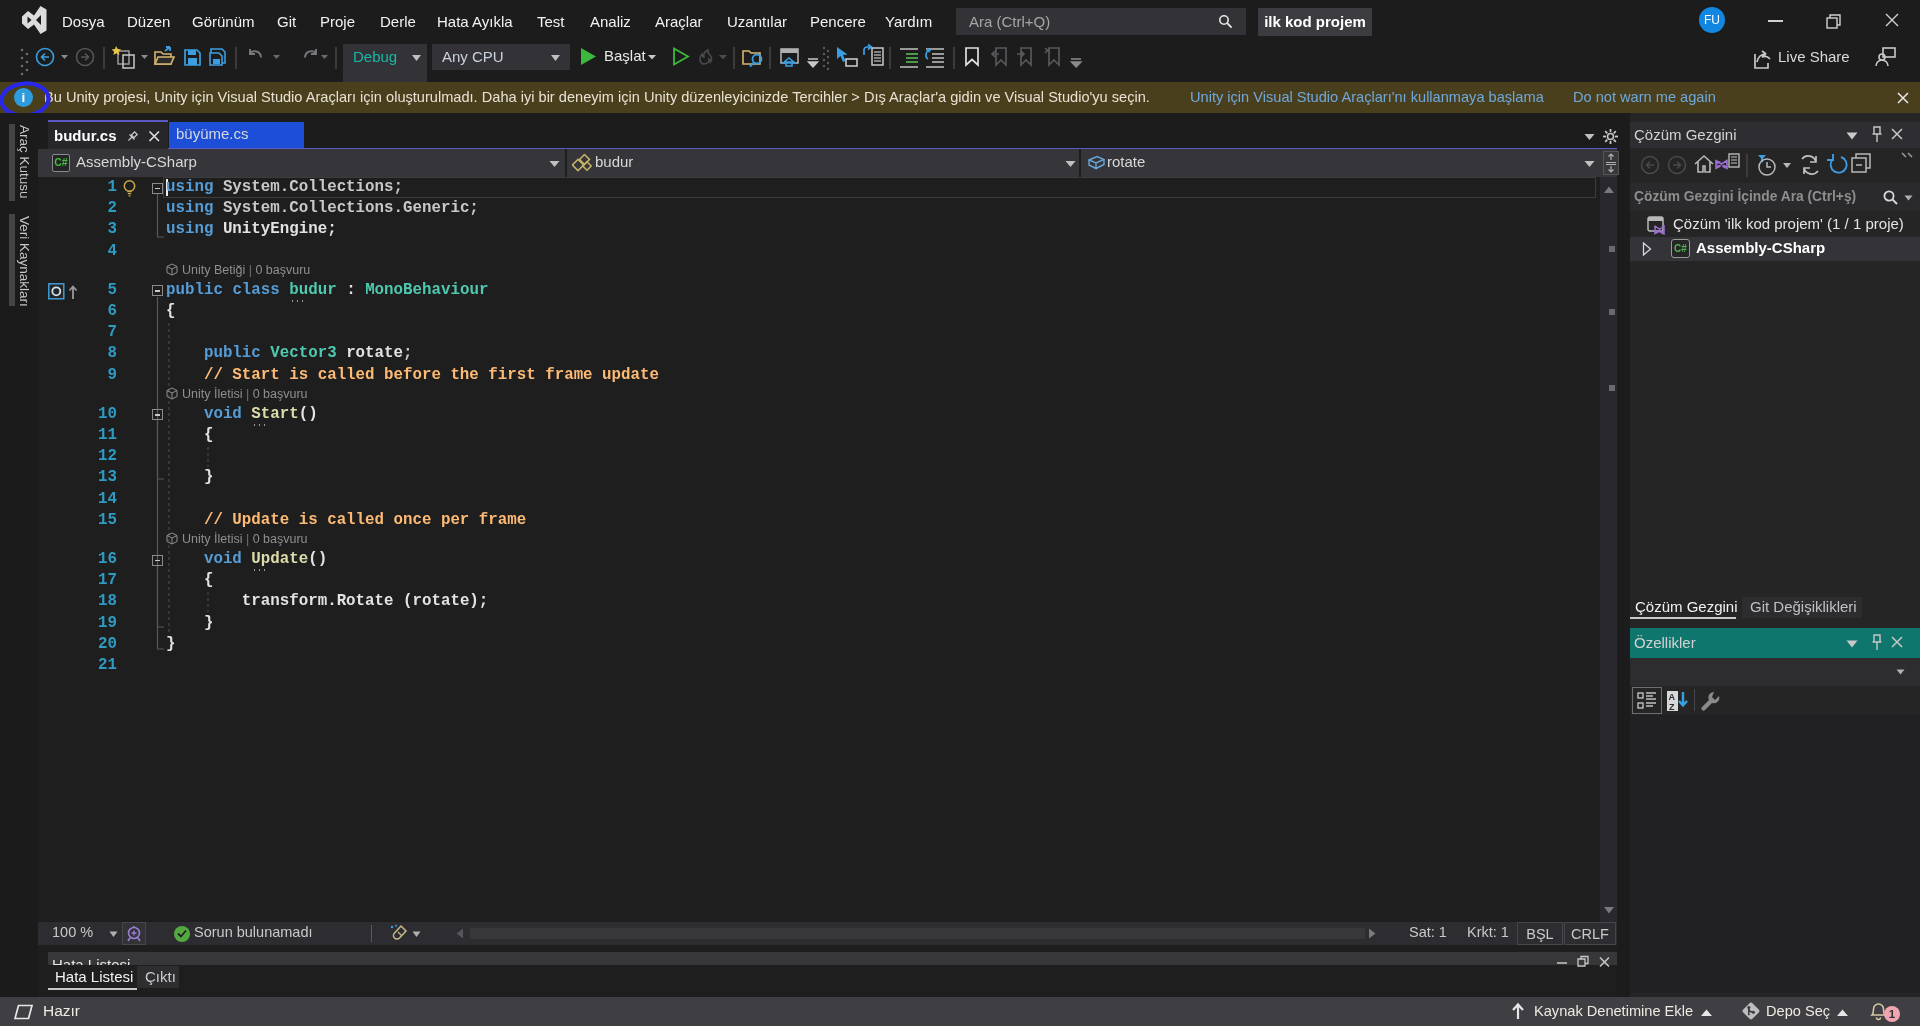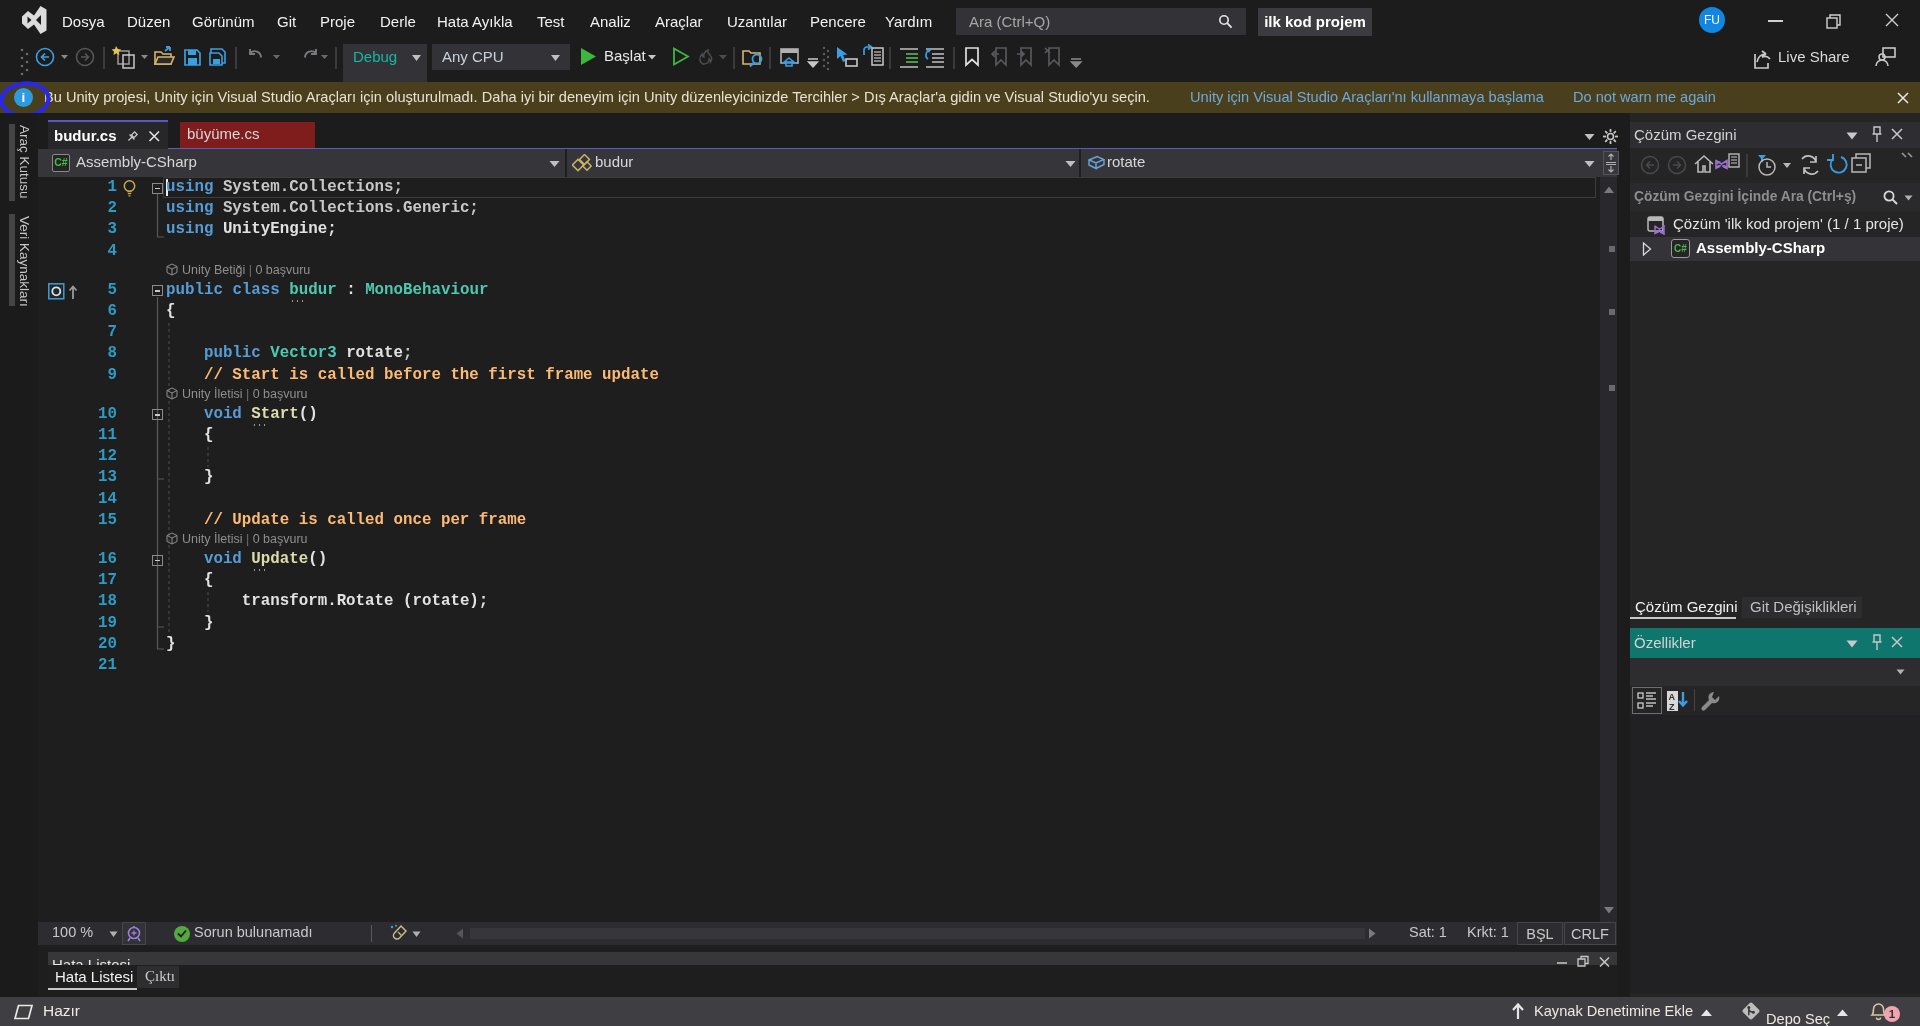--- a/index.html
+++ b/index.html
@@ -227,21 +227,21 @@
           <g transform="rotate(45 7 7)" stroke="#c8c8c8" fill="none">
             <rect x="5.2" y="1.5" width="3.6" height="4.5" stroke-width="1.3"></rect>
             <line x1="3.5" y1="7" x2="10.5" y2="7" stroke-width="1.3"></line>
             <line x1="7" y1="7" x2="7" y2="12" stroke-width="1.2"></line>
           </g>
         </svg>
       <svg class="abs" style="left:100px;top:8px" width="13" height="13" viewBox="0 0 13 13">
           <path d="M1.5 1.5 L11 11 M11 1.5 L1.5 11" stroke="#e0e0e0" stroke-width="1.6"></path>
         </svg>
     </div>
-    <div class="abs" style="left:142px;top:9px;width:135px;height:25.5px;background:#7f1d1d;">
+    <div class="abs" style="left:131px;top:9px;width:135px;height:25.5px;background:#1d4ed8;">
       <span class="abs" style="left:7px;top:3px;color:#d8d8d8;font-size:15px;">büyüme.cs</span>
     </div>
     <svg class="abs" style="left:1546px;top:20px" width="11" height="8" viewBox="0 0 11 8">
         <path d="M0.5 1 h10 l-5 6 z" fill="#c0c0c0"></path>
       </svg>
     <svg class="abs" style="left:1564px;top:15px" width="17" height="17" viewBox="0 0 17 17">
       <circle cx="8.5" cy="8.5" r="3" fill="none" stroke="#c8c8c8" stroke-width="1.6"></circle>
       <g stroke="#c8c8c8" stroke-width="1.8">
           <line x1="8.5" y1="1" x2="8.5" y2="4"></line>
           <line x1="8.5" y1="13" x2="8.5" y2="16"></line>
@@ -432,21 +432,21 @@
     <svg class="abs" style="left:1517px;top:10px" width="92" height="14" viewBox="0 0 92 14">
       <line x1="2" y1="8" x2="12" y2="8" stroke="#c8c8c8" stroke-width="1.5"></line>
       <path d="M23 4 h7 v7 h-7 z M26 4 v-2.5 h7 v7 h-3" fill="none" stroke="#c8c8c8" stroke-width="1.3"></path>
       <path d="M45 2.5 l9 9 M54 2.5 l-9 9" stroke="#c8c8c8" stroke-width="1.5"></path>
     </svg>
     <div class="abs" style="left:10px;top:20.5px;width:89px;height:22px;background:#1f1f1f;">
       <span class="abs" style="left:7px;top:2px;color:#f2f2f2;font-size:15px;">Hata Listesi</span>
     </div>
     <div class="abs" style="left:10px;top:42.5px;width:89px;height:2px;background:#c8c8c8;"></div>
     <div class="abs" style="left:99px;top:20.5px;width:42px;height:22px;background:#2e2e31;">
-      <span class="abs" style="left:8px;top:2px;color:#cccccc;font-size:15px;font-family:Liberation Serif, serif;">Çıktı</span>
+      <span class="abs" style="left:8px;top:2px;color:#cccccc;font-size:15px;">Çıktı</span>
     </div>
   </div>
 </div>
 
 <div class="abs" id="rightpanel" style="left:1630px;top:113px;width:290px;height:884px;background:#252526;">
 
   <div class="abs" style="left:0;top:9px;width:290px;height:26px;background:#2e2e32;">
     <span class="abs" style="left:4px;top:4px;color:#d2d2d2;font-size:15px;">Çözüm Gezgini</span>
     <svg class="abs" style="left:216px;top:10px" width="12" height="8" viewBox="0 0 12 8">
         <path d="M0.5 0.5 h11 l-5.5 7 z" fill="#c8c8c8"></path>
@@ -578,21 +578,21 @@
   <div class="abs" style="left:1534px;top:6px;font-size:14.6px;">Kaynak Denetimine Ekle</div>
   <svg class="abs" style="left:1700px;top:11px" width="13" height="9" viewBox="0 0 13 9">
       <path d="M1 8 L6.5 1.5 L12 8 Z" fill="#e6e6e6"></path>
     </svg>
   <svg class="abs" style="left:1741px;top:4px" width="20" height="21" viewBox="0 0 20 21">
       <rect x="3.5" y="3.5" width="13" height="13" rx="2" transform="rotate(45 10 10)" fill="#bdbdbd"></rect>
       <path d="M7.8 6.8 v7.5 M7.8 7.5 c0 3 1.8 3.4 4 3.6" stroke="#39393d" stroke-width="1.5" fill="none"></path>
       <circle cx="7.8" cy="6.5" r="1.5" fill="#39393d"></circle>
       <circle cx="12.4" cy="11.2" r="1.5" fill="#39393d"></circle>
     </svg>
-  <div class="abs" style="left:1766px;top:6px;font-size:14.6px;margin-top:8px;">Depo Seç</div>
+  <div class="abs" style="left:1766px;top:6px;font-size:14.6px;">Depo Seç</div>
   <svg class="abs" style="left:1836px;top:11px" width="13" height="9" viewBox="0 0 13 9">
       <path d="M1 8 L6.5 1.5 L12 8 Z" fill="#e6e6e6"></path>
     </svg>
   <svg class="abs" style="left:1869px;top:4px" width="19" height="20" viewBox="0 0 19 20">
       <path d="M3 14 c1.5-1.5 1.5-4 1.5-6 a5 5 0 0 1 10 0 c0 2 0 4.5 1.5 6 Z" fill="none" stroke="#d9c9a2" stroke-width="1.5"></path>
       <path d="M7.5 16.5 a2 2 0 0 0 4 0" fill="none" stroke="#d9c9a2" stroke-width="1.5"></path>
     </svg>
   <div class="abs" style="left:1884px;top:9px;width:16px;height:16px;border-radius:50%;background:#f0a4b0;color:#333;font-size:11.5px;font-weight:bold;text-align:center;line-height:16px;">1</div>
 </div>
 

